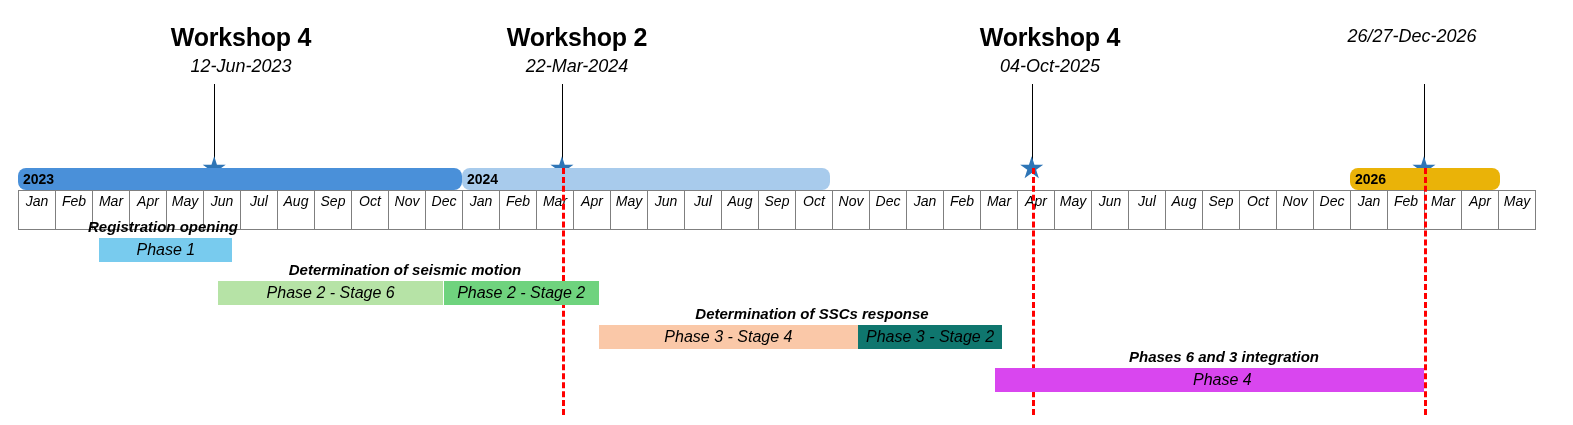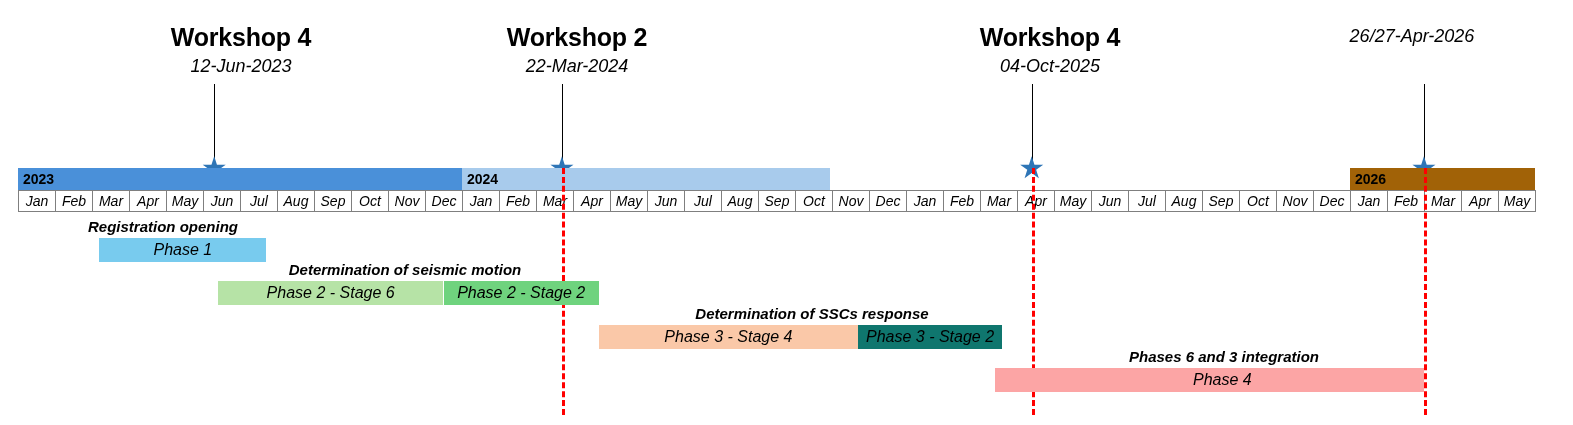--- a/index.html
+++ b/index.html
@@ -58,41 +58,42 @@
     left: 18px;
     top: 168px;
     width: 1517px;
     height: 22px;
   }
   .year-seg {
     position: absolute;
     top: 0;
     height: 22px;
     box-sizing: border-box;
+    border-radius: 8px;
   }
   .year-label {
     font-size: 14px;
     font-weight: bold;
     color: #000000;
     padding-left: 5px;
     line-height: 22px;
   }
 
   
   .month-row {
     position: absolute;
     left: 18px;
     top: 190px;
     height: 22px;
     width: 1517px;
   }
   .month-cell {
     position: absolute;
     top: 0;
-    height: 22px;
+    height: 40px;
     box-sizing: border-box;
     border: 1px solid #7f7f7f;
     background: #ffffff;
     font-size: 14px;
     font-style: italic;
     color: #000000;
     line-height: 20px;
     text-align: center;
     overflow: hidden;
   }
@@ -146,34 +147,34 @@
       </div>
       <div class="leader-line" style="left: 561.9px; top: 84px; height: 80px;"></div>
       <div class="star" style="left: 546.9px; top: 153px;">★</div>
       <div class="milestone" style="left: 890px; top: 22px; width: 320px;">
         <div class="milestone-title">Workshop 4</div>
         <div class="milestone-date">04-Oct-2025</div>
       </div>
       <div class="leader-line" style="left: 1031.8px; top: 84px; height: 80px;"></div>
       <div class="star" style="left: 1016.8px; top: 153px;">★</div>
       <div class="milestone" style="left: 1252px; top: 22px; width: 320px;">
-        <div class="milestone-date">26/27-Apr-2026</div>
+        <div class="milestone-date">26/27-Dec-2026</div>
       </div>
       <div class="leader-line" style="left: 1424px; top: 84px; height: 80px;"></div>
       <div class="star" style="left: 1409px; top: 153px;">★</div>
     </div>
 
   <div class="year-band" id="year-band">
       <div class="year-seg" style="left: 0px; width: 444px; background: rgb(74, 144, 217);">
         <div class="year-label">2023</div>
       </div>
       <div class="year-seg" style="left: 444px; width: 368px; background: rgb(168, 203, 236);">
         <div class="year-label">2024</div>
       </div>
-      <div class="year-seg" style="left: 1332px; width: 185px; background: #a16207;">
+      <div class="year-seg" style="left: 1332px; width: 150px; background: #eab308;">
         <div class="year-label">2026</div>
       </div>
     </div>
 
   <div class="month-row" id="month-row">
       <div class="month-cell" style="left: 0px; width: 38px;">Jan</div>
       <div class="month-cell" style="left: 37px; width: 38px;">Feb</div>
       <div class="month-cell" style="left: 74px; width: 38px;">Mar</div>
       <div class="month-cell" style="left: 111px; width: 38px;">Apr</div>
       <div class="month-cell" style="left: 148px; width: 38px;">May</div>
@@ -216,24 +217,24 @@
     </div>
 
   <div id="dash-layer">
       <div class="dash-line" style="left: 561.9px; top: 168px; height: 247px;"></div>
       <div class="dash-line" style="left: 1031.8px; top: 168px; height: 247px;"></div>
       <div class="dash-line" style="left: 1424px; top: 168px; height: 247px;"></div>
     </div>
 
   <div id="phases-layer">
       <div class="phase-caption" style="left: -87px; top: 218px; width: 500px;">Registration opening</div>
-      <div class="phase-bar" style="left: 99.4px; width: 167px; top: 238px; background: rgb(120, 203, 238);">Phase 1</div>
+      <div class="phase-bar" style="left: 99.4px; width: 133px; top: 238px; background: rgb(120, 203, 238);">Phase 1</div>
       <div class="phase-caption" style="left: 155px; top: 261px; width: 500px;">Determination of seismic motion</div>
       <div class="phase-bar" style="left: 217.8px; width: 225.7px; top: 281px; background: rgb(182, 227, 166);">Phase 2 - Stage 6</div>
       <div class="phase-bar" style="left: 443.5px; width: 155.4px; top: 281px; background: rgb(111, 211, 126);">Phase 2 - Stage 2</div>
       <div class="phase-caption" style="left: 562px; top: 305px; width: 500px;">Determination of SSCs response</div>
       <div class="phase-bar" style="left: 598.9px; width: 259px; top: 325px; background: rgb(250, 200, 168);">Phase 3 - Stage 4</div>
       <div class="phase-bar" style="left: 857.9px; width: 144.3px; top: 325px; background: #0f766e;">Phase 3 - Stage 2</div>
       <div class="phase-caption" style="left: 974px; top: 348px; width: 500px;">Phases 6 and 3 integration</div>
-      <div class="phase-bar" style="left: 994.8px; width: 429.2px; top: 368px; background: #fca5a5; padding-left: 26px;">Phase 4</div>
+      <div class="phase-bar" style="left: 994.8px; width: 429.2px; top: 368px; background: #d946ef; padding-left: 26px;">Phase 4</div>
     </div>
 
 </div>
 
 </body></html>

